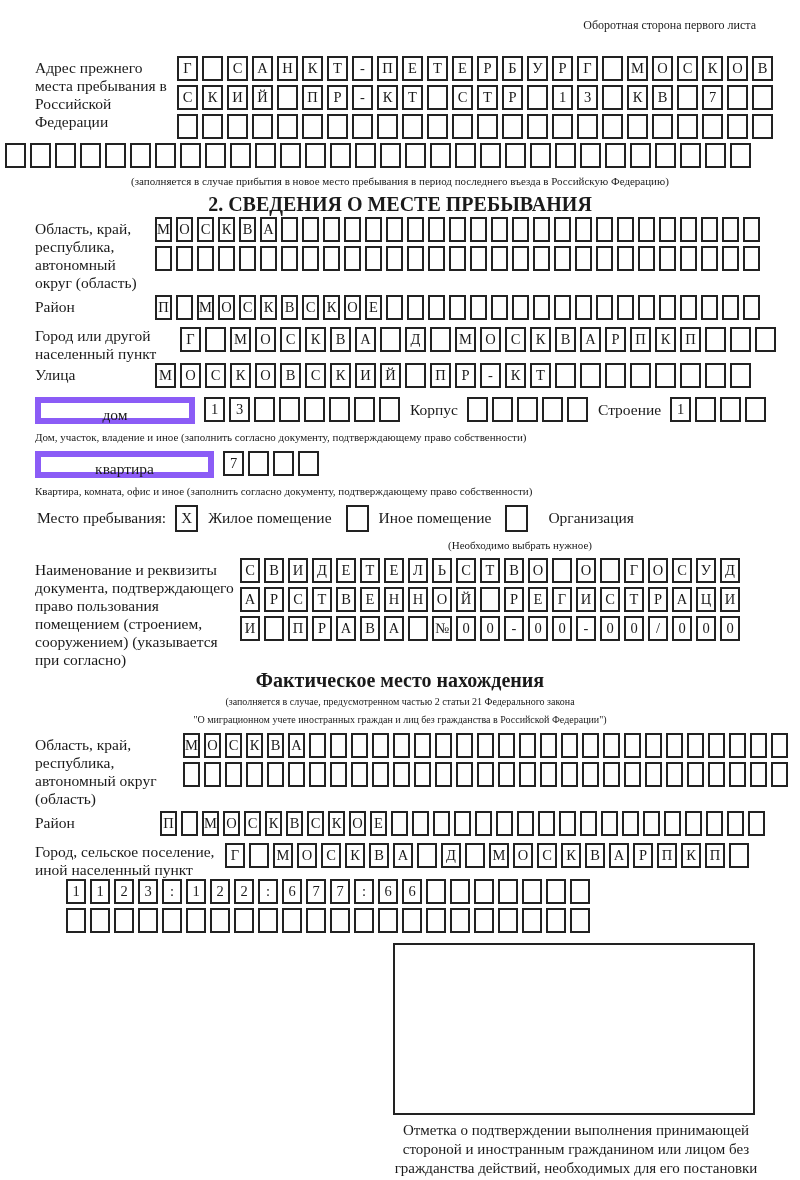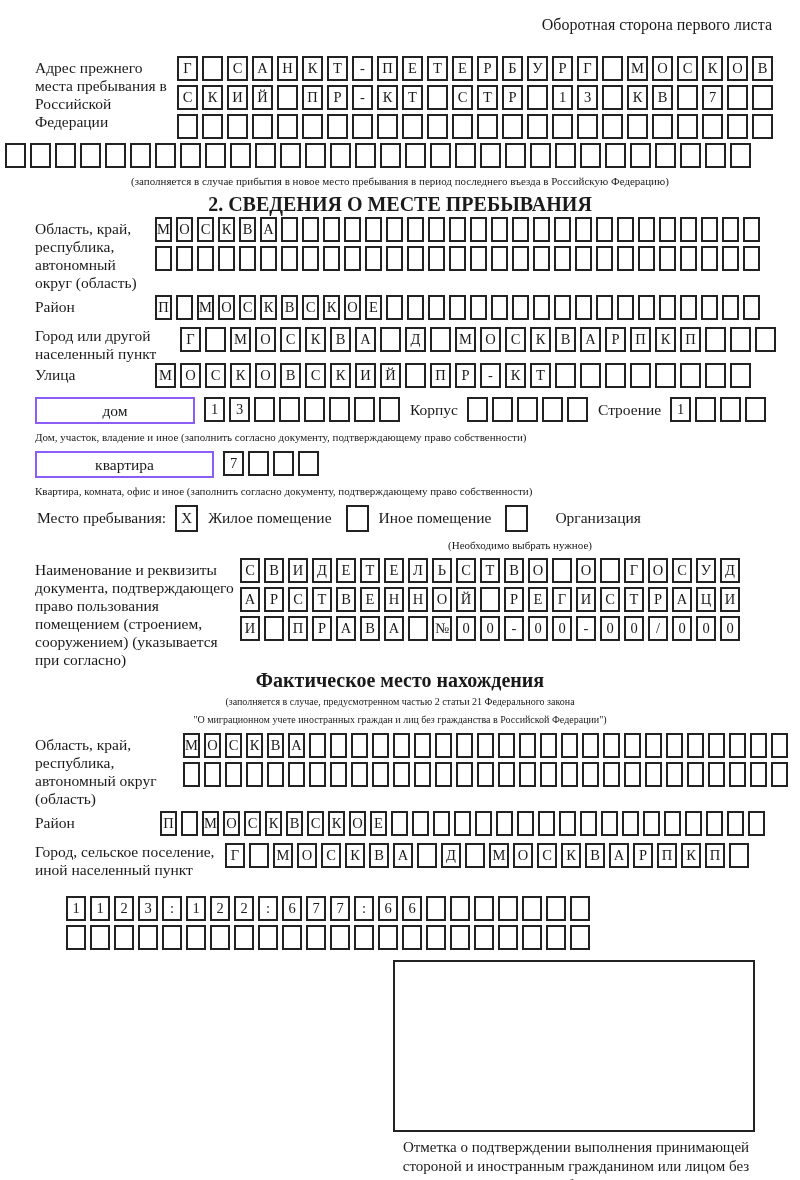--- a/index.html
+++ b/index.html
@@ -3,42 +3,42 @@
 <meta charset="utf-8">
 <style>
   * { margin:0; padding:0; box-sizing:border-box; }
   html,body { background:#fff; }
   body {
     width:800px; height:1180px; overflow:hidden;
     font-family:"Liberation Serif","DejaVu Serif",serif;
     color:#1a1a1a; font-size:15.5px; line-height:18px;
     padding-top:16px;
   }
-  .back-note { text-align:right; padding-right:28px; font-size:16px; }
+  .back-note { text-align:right; padding-right:44px; font-size:12px; }
 
   .field { display:flex; margin-left:35px; align-items:flex-start; }
   .lbl { flex:none; padding-top:3px; }
   .boxescol { flex:none; }
 
   .cellrow { white-space:nowrap; margin-bottom:2px; height:27px; }
   .cell {
     display:inline-block; vertical-align:top;
     height:25px; border:2px solid #222; background:#fff;
     text-align:center; font-size:14.5px; line-height:21px;
   }
   .r24 .cell, .r30 .cell, .rsm .cell { width:21px; margin-right:4px; }
   .r29 .cell { width:17px; margin-right:4px; }
   .r21 .cell, .r22 .cell { width:20px; margin-right:4px; }
 
   .caption { font-size:11px; margin-left:35px; margin-bottom:2px; }
   .caption.center { text-align:center; margin-left:0; }
   .sec-title { text-align:center; font-weight:bold; font-size:20px; margin:5px 0 4px 0; }
 
   .inline-row { display:flex; align-items:center; margin-left:35px; margin-top:3px; margin-bottom:3px; height:30px; }
-  .wbox { border:2px solid #8b5cf6; height:27px; line-height:23px; text-align:center; font-size:15.5px; flex:none; }
+  .wbox { border:6px solid #8b5cf6; height:27px; line-height:23px; text-align:center; font-size:15.5px; flex:none; }
   .wbox.dom { width:160px; }
   .wbox.kv { width:179px; }
   .gap8 { width:9px; flex:none; }
   .inl-lbl { flex:none; padding:0 9px 0 6px; }
 
   .chk {
     display:inline-block; flex:none; width:23px; height:27px; border:2px solid #222;
     text-align:center; font-size:15px; line-height:23px; vertical-align:middle;
   }
   .opt-lbl { flex:none; padding:0 14px 0 10px; }
@@ -107,21 +107,21 @@
 </div>
 <div class="caption">Квартира, комната, офис и иное (заполнить согласно документу, подтверждающему право собственности)</div>
 
 <div class="inline-row">
   <div class="inl-lbl" style="padding-left:2px;">Место пребывания:</div>
   <span class="chk">X</span>
   <div class="opt-lbl">Жилое помещение</div>
   <span class="chk"></span>
   <div class="opt-lbl">Иное помещение</div>
   <span class="chk"></span>
-  <div class="opt-lbl" style="padding-left:27px;">Организация</div>
+  <div class="opt-lbl" style="padding-left:20px;">Организация</div>
 </div>
 <div class="caption" style="margin-left:240px;text-align:center;">(Необходимо выбрать нужное)</div>
 
 <div class="field mt4">
   <div class="lbl" style="width:205px;">Наименование и реквизиты документа, подтверждающего право пользования помещением (строением, сооружением) (указывается при согласно)</div>
   <div class="boxescol">
     <div class="cellrow r21"><span class="cell">С</span><span class="cell">В</span><span class="cell">И</span><span class="cell">Д</span><span class="cell">Е</span><span class="cell">Т</span><span class="cell">Е</span><span class="cell">Л</span><span class="cell">Ь</span><span class="cell">С</span><span class="cell">Т</span><span class="cell">В</span><span class="cell">О</span><span class="cell"></span><span class="cell">О</span><span class="cell"></span><span class="cell">Г</span><span class="cell">О</span><span class="cell">С</span><span class="cell">У</span><span class="cell">Д</span></div>
     <div class="cellrow r21"><span class="cell">А</span><span class="cell">Р</span><span class="cell">С</span><span class="cell">Т</span><span class="cell">В</span><span class="cell">Е</span><span class="cell">Н</span><span class="cell">Н</span><span class="cell">О</span><span class="cell">Й</span><span class="cell"></span><span class="cell">Р</span><span class="cell">Е</span><span class="cell">Г</span><span class="cell">И</span><span class="cell">С</span><span class="cell">Т</span><span class="cell">Р</span><span class="cell">А</span><span class="cell">Ц</span><span class="cell">И</span></div>
     <div class="cellrow r21"><span class="cell">И</span><span class="cell"></span><span class="cell">П</span><span class="cell">Р</span><span class="cell">А</span><span class="cell">В</span><span class="cell">А</span><span class="cell"></span><span class="cell">№</span><span class="cell">0</span><span class="cell">0</span><span class="cell">-</span><span class="cell">0</span><span class="cell">0</span><span class="cell">-</span><span class="cell">0</span><span class="cell">0</span><span class="cell">/</span><span class="cell">0</span><span class="cell">0</span><span class="cell">0</span></div>
   </div>
@@ -143,20 +143,20 @@
   <div class="lbl" style="width:125px;">Район</div>
   <div class="cellrow r29"><span class="cell">П</span><span class="cell"></span><span class="cell">М</span><span class="cell">О</span><span class="cell">С</span><span class="cell">К</span><span class="cell">В</span><span class="cell">С</span><span class="cell">К</span><span class="cell">О</span><span class="cell">Е</span><span class="cell"></span><span class="cell"></span><span class="cell"></span><span class="cell"></span><span class="cell"></span><span class="cell"></span><span class="cell"></span><span class="cell"></span><span class="cell"></span><span class="cell"></span><span class="cell"></span><span class="cell"></span><span class="cell"></span><span class="cell"></span><span class="cell"></span><span class="cell"></span><span class="cell"></span><span class="cell"></span></div>
 </div>
 
 <div class="field">
   <div class="lbl" style="width:190px;">Город, сельское поселение, иной населенный пункт</div>
   <div class="cellrow r22" style="margin-top:3px;"><span class="cell">Г</span><span class="cell"></span><span class="cell">М</span><span class="cell">О</span><span class="cell">С</span><span class="cell">К</span><span class="cell">В</span><span class="cell">А</span><span class="cell"></span><span class="cell">Д</span><span class="cell"></span><span class="cell">М</span><span class="cell">О</span><span class="cell">С</span><span class="cell">К</span><span class="cell">В</span><span class="cell">А</span><span class="cell">Р</span><span class="cell">П</span><span class="cell">К</span><span class="cell">П</span><span class="cell"></span></div>
 </div>
 
 <div class="field">
-  <div class="boxescol" style="margin-top:17px;padding-left:31px;">
+  <div class="boxescol" style="margin-top:0;padding-left:31px;">
     <div class="cellrow r22"><span class="cell">1</span><span class="cell">1</span><span class="cell">2</span><span class="cell">3</span><span class="cell">:</span><span class="cell">1</span><span class="cell">2</span><span class="cell">2</span><span class="cell">:</span><span class="cell">6</span><span class="cell">7</span><span class="cell">7</span><span class="cell">:</span><span class="cell">6</span><span class="cell">6</span><span class="cell"></span><span class="cell"></span><span class="cell"></span><span class="cell"></span><span class="cell"></span><span class="cell"></span><span class="cell"></span></div>
     <div class="cellrow r22"><span class="cell"></span><span class="cell"></span><span class="cell"></span><span class="cell"></span><span class="cell"></span><span class="cell"></span><span class="cell"></span><span class="cell"></span><span class="cell"></span><span class="cell"></span><span class="cell"></span><span class="cell"></span><span class="cell"></span><span class="cell"></span><span class="cell"></span><span class="cell"></span><span class="cell"></span><span class="cell"></span><span class="cell"></span><span class="cell"></span><span class="cell"></span><span class="cell"></span></div>
   </div>
 </div>
 
 <div class="stamp-box"></div>
 <div class="stamp-note">Отметка о подтверждении выполнения принимающей стороной и иностранным гражданином или лицом без гражданства действий, необходимых для его постановки на учет по месту пребывания</div>
 
 </body></html>

